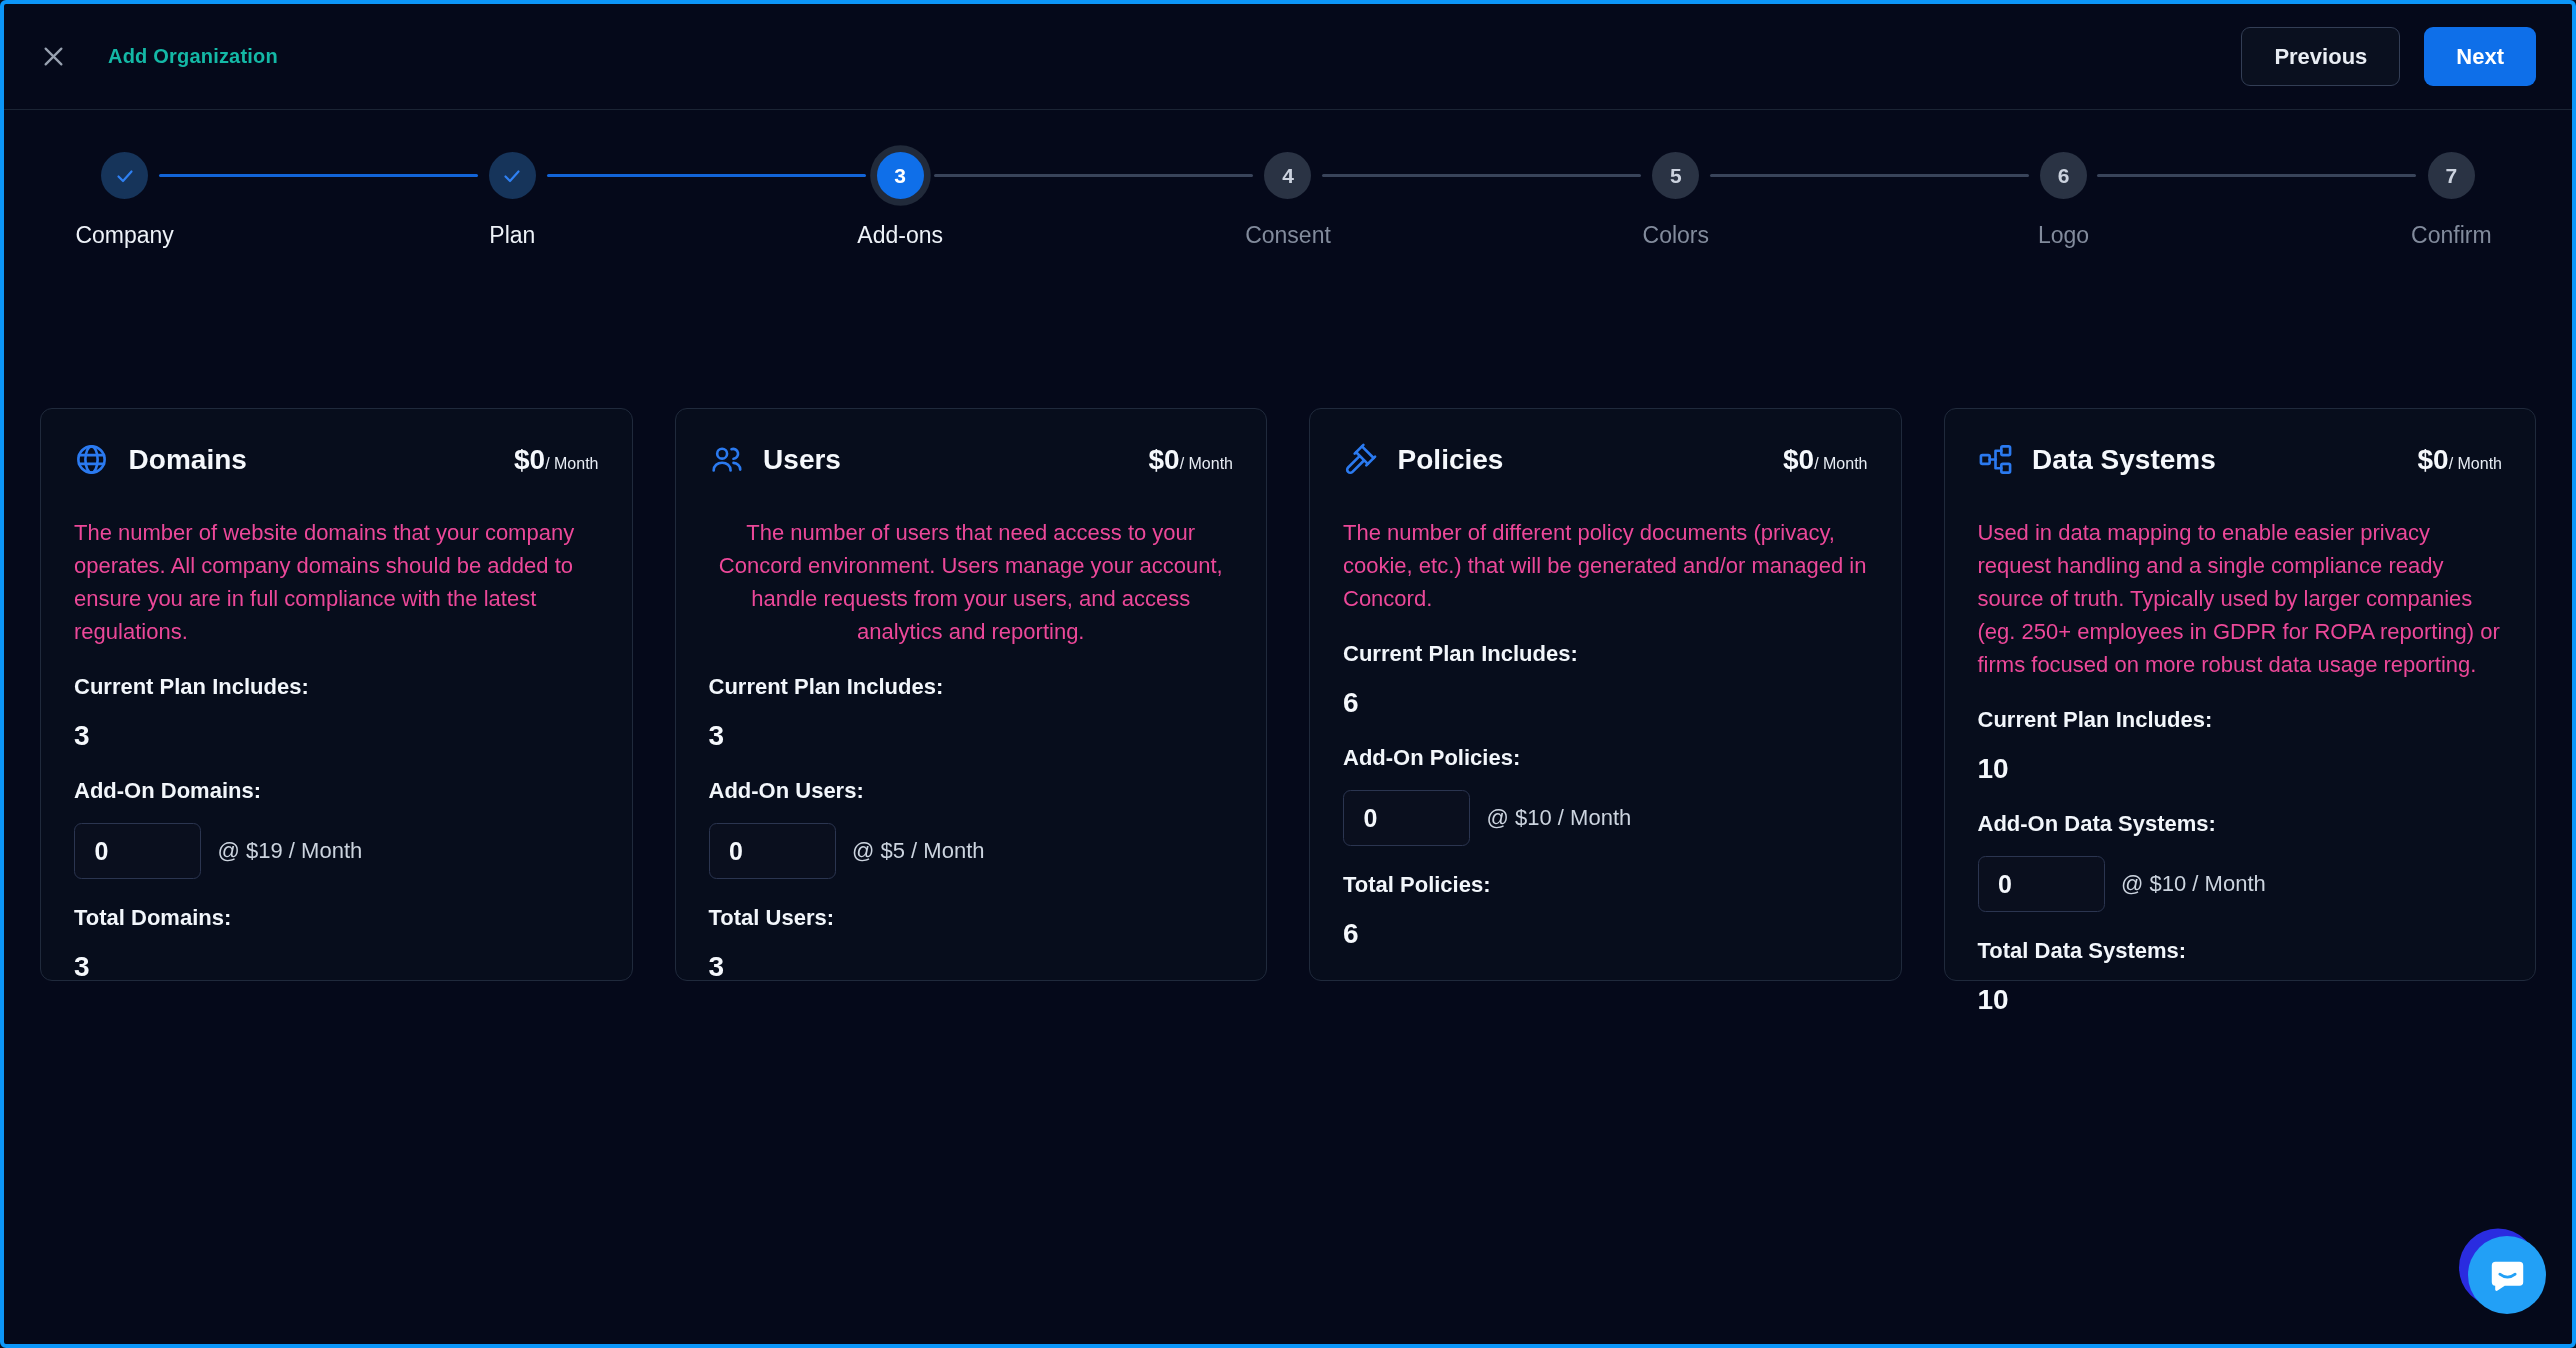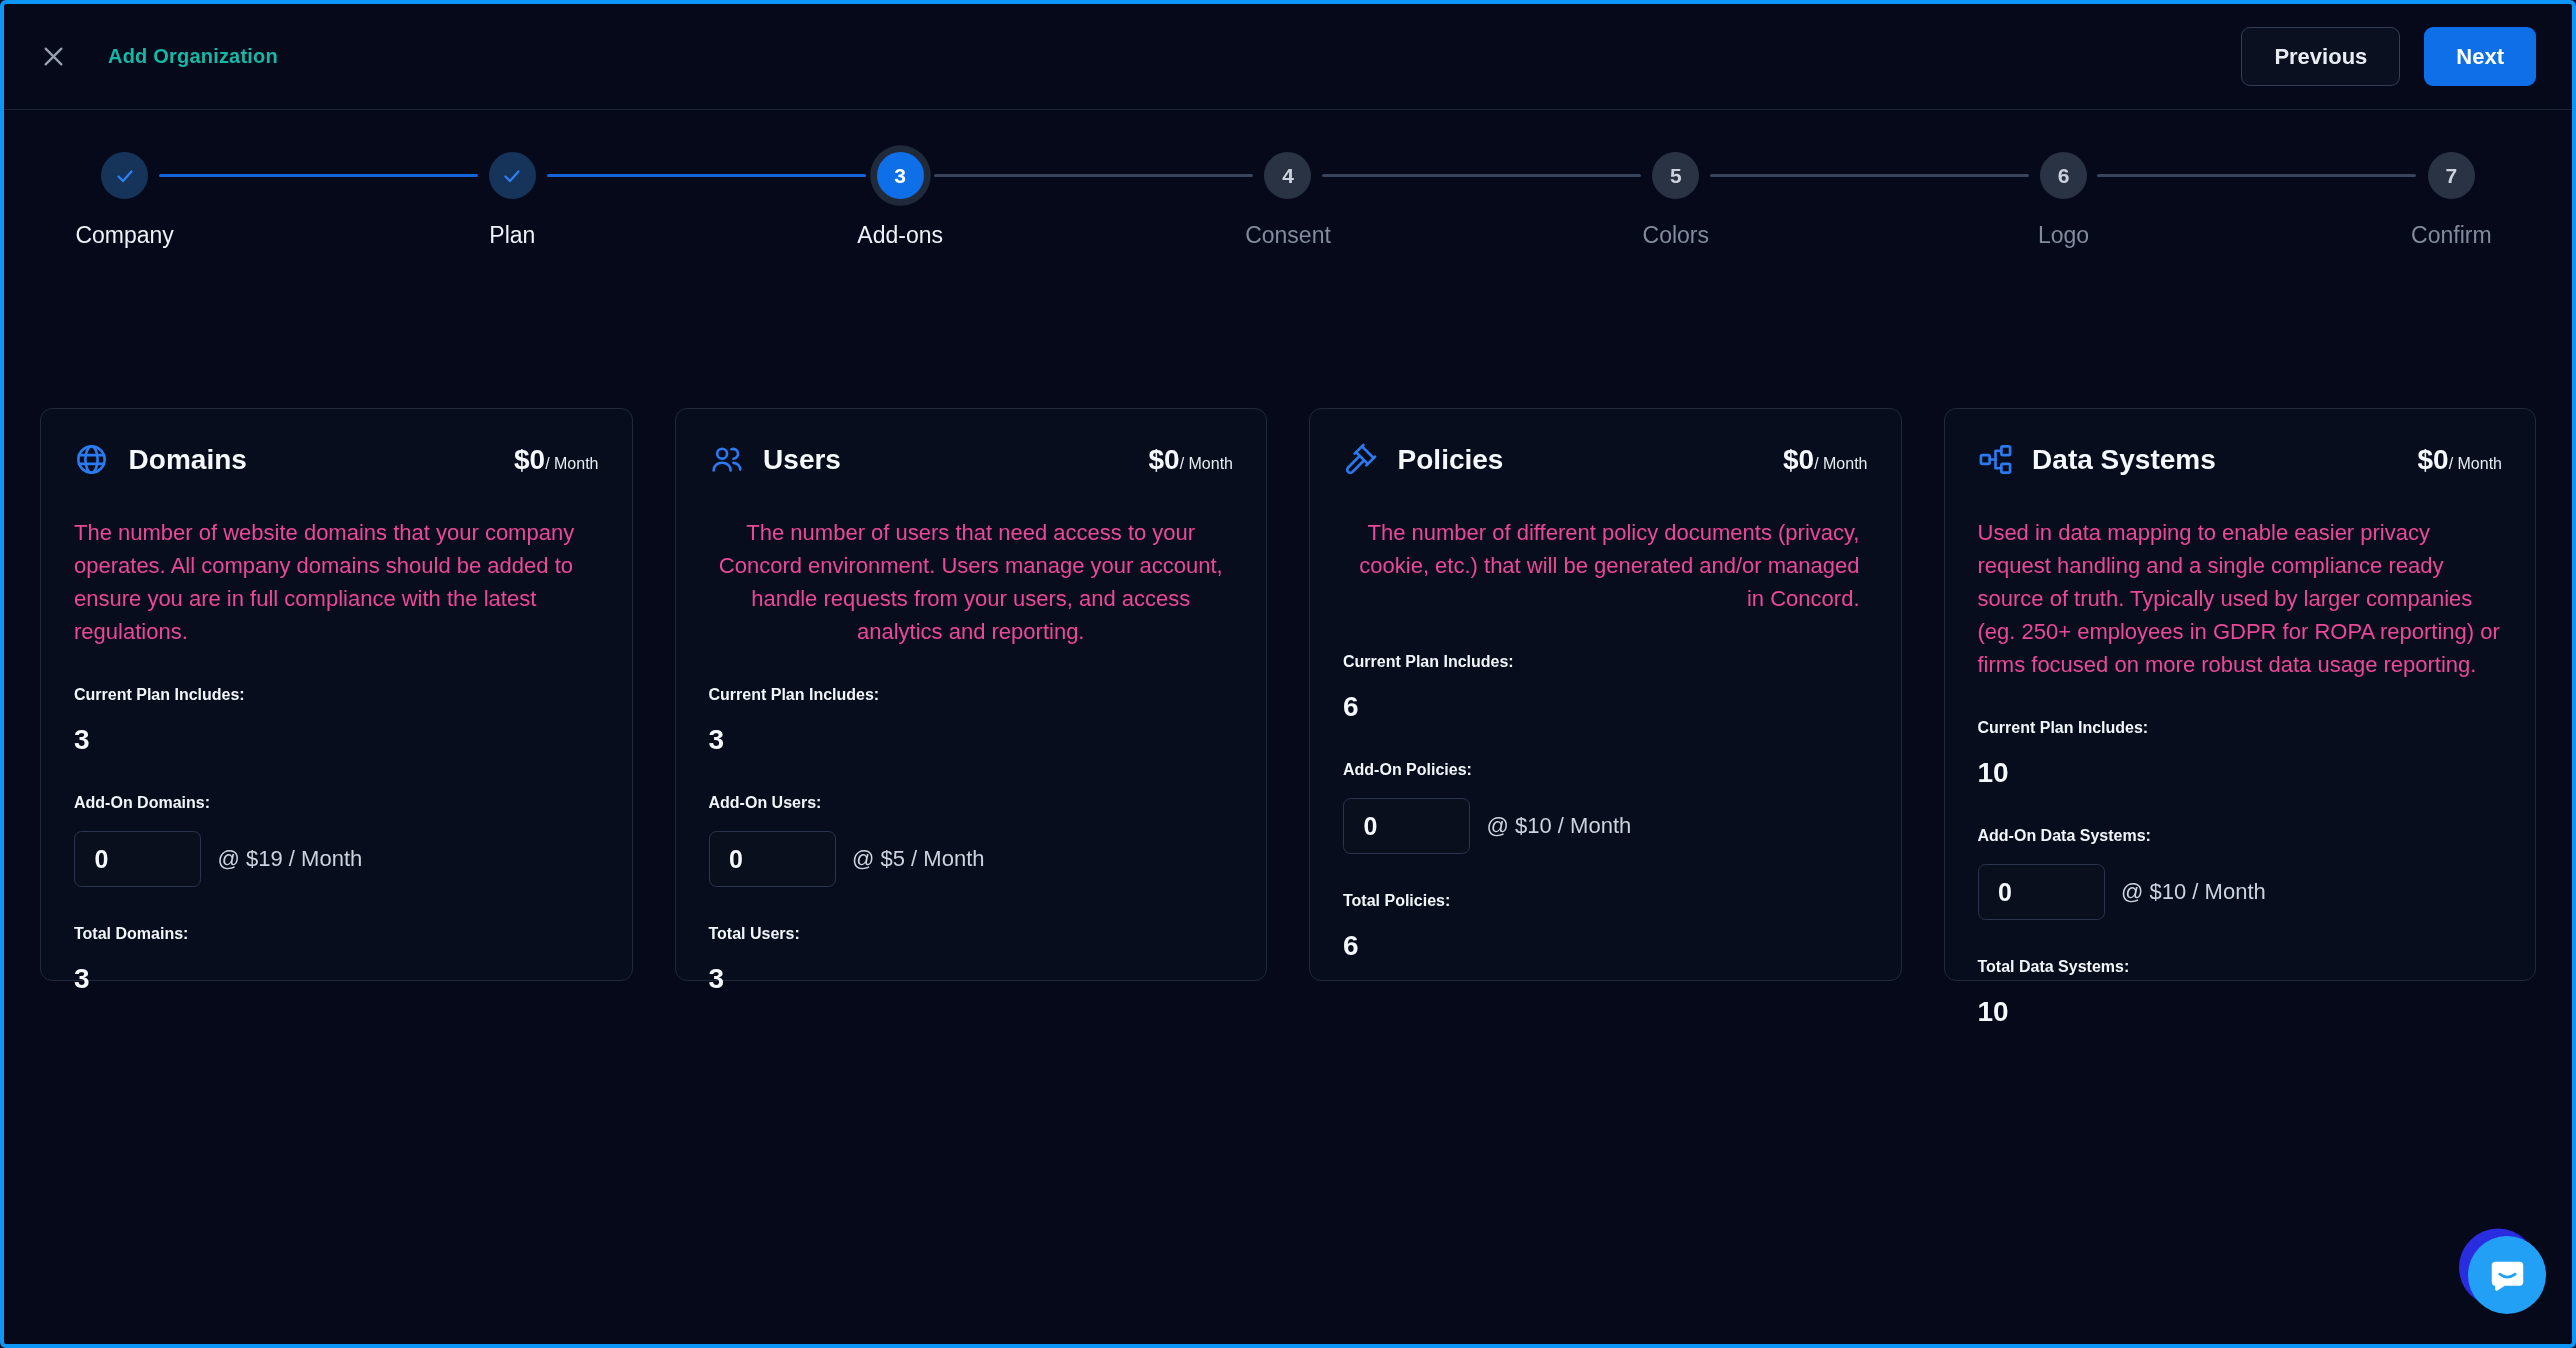--- a/index.html
+++ b/index.html
@@ -49,21 +49,21 @@
            padding:0 36px; margin-top:113px; }
   .card { background:#070d1c; border:1.5px solid #202a3c; border-radius:12px;
           padding:33px; height:573px; box-sizing:border-box; }
   .card-head { display:flex; align-items:center; margin-bottom:39px; }
   .card-icon { width:35px; height:35px; margin-right:19.6px; flex:none; display:flex; }
   .card-title { font-size:28px; font-weight:700; color:#f5f8fc; }
   .card-price { margin-left:auto; display:flex; align-items:baseline; white-space:nowrap; }
   .price-amount { font-size:28px; font-weight:700; color:#f5f8fc; }
   .price-suffix { font-size:16px; font-weight:400; color:#e8edf4; }
   .card-desc { font-size:22px; line-height:33px; color:#ec4899; }
-  .sec-label { font-size:16px; font-weight:700; margin-top:38px; color:#f2f6fb; }
+  .sec-label { font-size:22px; font-weight:700; margin-top:26px; color:#f2f6fb; }
   .sec-value { font-size:28px; font-weight:700; margin-top:19.6px; color:#f5f8fc; }
   .addon-row { display:flex; align-items:center; margin-top:19.6px; gap:16.6px; }
   .addon-input { width:127px; height:56px; box-sizing:border-box;
                  background:#0a0f1e; border:1.5px solid #2b3550; border-radius:7.5px;
                  color:#f5f8fc; font-size:25px; font-weight:700; font-family:inherit;
                  padding:0 0 0 19.6px; outline:none; }
   .addon-rate { font-size:22px; color:#ccd4df; }
 
   
   .chat-btn { position:absolute; right:25.6px; bottom:30px; width:78px; height:78px;
@@ -215,21 +215,21 @@
               <path d="m9 7 8 8"></path>
               <path d="m21 11-8-8"></path>
           </svg>
         </span>
         <span class="card-title">Policies</span>
         <span class="card-price">
           <span class="price-amount">$0</span>
           <span class="price-suffix">/ Month</span>
         </span>
       </div>
-      <p class="card-desc" style="margin:8px;text-align:right;">The number of different policy documents (privacy, cookie, etc.) that will be generated and/or managed in Concord.</p>
+      <p class="card-desc" style="margin:0;">The number of different policy documents (privacy, cookie, etc.) that will be generated and/or managed in Concord.</p>
       <div class="sec-label">Current Plan Includes:</div>
       <div class="sec-value">6</div>
       <div class="sec-label">Add-On Policies:</div>
       <div class="addon-row">
         <input class="addon-input" type="text" value="0" style="">
         <span class="addon-rate">@ $10 / Month</span>
       </div>
       <div class="sec-label">Total Policies:</div>
       <div class="sec-value">6</div>
     </article>

